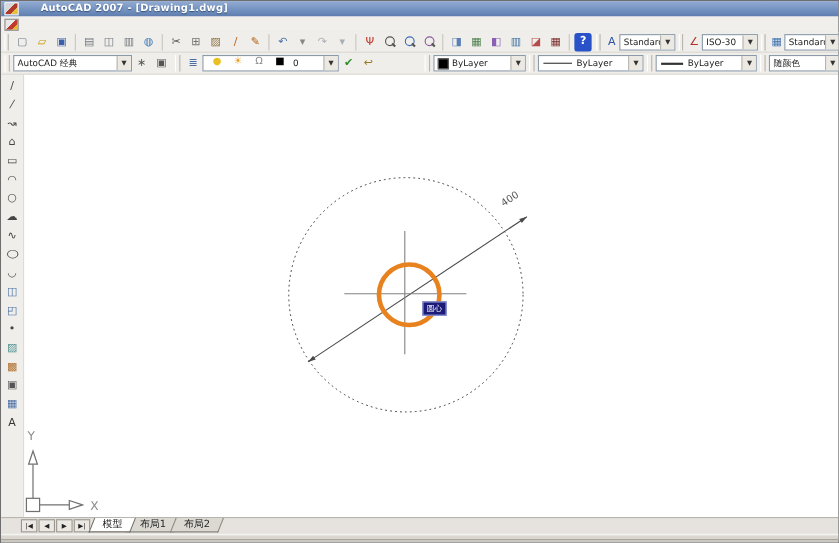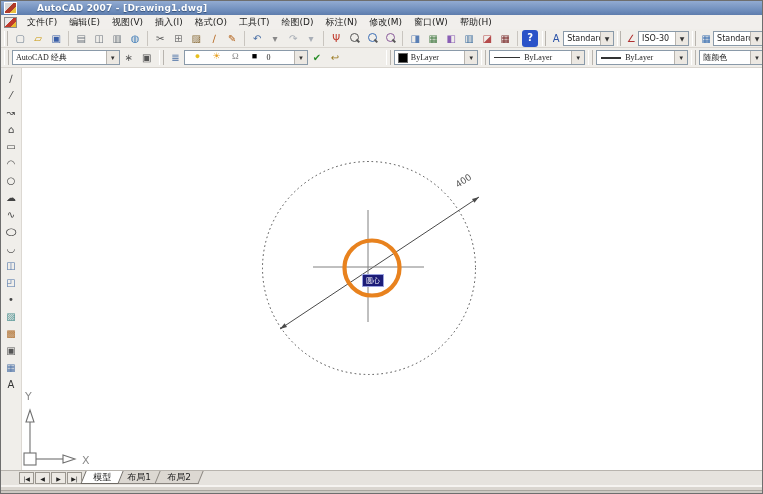--- a/index.html
+++ b/index.html
@@ -18,21 +18,21 @@
   #menubar{position:absolute;left:0;top:14px;width:763px;height:14px;background:#f1efec;
     border-bottom:1px solid #dcd8d2;display:flex;align-items:center;}
   #dwgicon{width:11px;height:9px;margin:0 4px 0 3px;
     background:linear-gradient(135deg,#e8e8e8 0 45%,#c0392b 45% 75%,#e8b830 75%);
     border:1px solid #8a8a8a;}
   .mitem{font-size:9px;color:#1a1a1a;padding:0 6px;line-height:14px;white-space:nowrap;cursor:default;}
   
   .toolrow{position:absolute;left:0;width:763px;background:#f0eeea;display:flex;
     align-items:center;box-sizing:border-box;border-bottom:1px solid #d9d5cf;}
   #row1{top:28px;height:19px;}
-  #row2{top:47px;height:20px;font-family:Liberation Serif, serif;}
+  #row2{top:47px;height:20px;}
   .tbtn{width:14px;height:15px;margin:0 1px;font-size:10px;line-height:15px;text-align:center;
     color:#555;background:transparent;border:1px solid transparent;border-radius:2px;
     display:inline-block;overflow:hidden;cursor:default;}
   .tbtn.hasbg{border-radius:3px;line-height:13px;font-weight:bold;}
   .tsep{width:1px;height:15px;background:#c9c5bf;margin:0 3px;display:inline-block;}
   .grip{width:3px;height:15px;margin:0 3px;border-left:1px solid #fff;border-right:1px solid #b8b4ae;}
   .combo{height:15px;background:#fff;border:1px solid #8a9aa9;display:flex;align-items:center;
     font-size:8px;color:#222;padding-left:3px;box-sizing:border-box;position:relative;overflow:hidden;}
   .combo .carr{position:absolute;right:0;top:0;width:12px;height:100%;background:#ece8e2;
     border-left:1px solid #b8b4ae;font-size:6px;color:#333;display:flex;align-items:center;justify-content:center;}
@@ -50,21 +50,21 @@
   .css-mag.win::before{border-color:#3a6db5;}
   .css-mag.prev::before{border-color:#8a5a9a;}
   
   #main{position:absolute;left:0;top:67px;width:763px;height:402px;display:flex;}
   #dock{width:21px;height:402px;background:#f0eeea;border-right:1px solid #dcd8d2;
     display:flex;flex-direction:column;align-items:center;padding-top:2px;box-sizing:border-box;}
   #dock .tbtn{width:15px;height:15px;margin:0;}
   #dock .ellipse{transform:scaleX(1.35);}
   #canvas{position:relative;flex:1;background:#fff;}
   #canvas svg{position:absolute;left:0;top:0;}
-  #osnap-tip{position:absolute;left:340px;top:206px;width:22px;height:13px;background:#1c1c78;
+  #osnap-tip{position:absolute;left:362px;top:206px;width:22px;height:13px;background:#1c1c78;
     border:1px solid #9aa2e0;color:#fff;font-size:7px;line-height:12px;text-align:center;
     box-sizing:border-box;overflow:hidden;}
   
   #tabrow{position:absolute;left:0;top:469px;width:763px;height:15px;background:#e6e3de;
     border-top:1px solid #b8b4ae;display:flex;align-items:flex-start;padding-left:18px;box-sizing:border-box;}
   .navbtn{width:15px;height:12px;margin-top:1px;margin-right:1px;background:#ece9e4;
     border:1px solid #9a968f;font-size:6px;line-height:11px;text-align:center;color:#222;
     box-sizing:border-box;}
   #tabs{display:flex;margin-left:4px;height:14px;}
   .tab{transform:skewX(-22deg);border:1px solid #8a8680;border-top:none;background:#dcd8d2;
@@ -81,33 +81,20 @@
 
 <div id="win">
 
   <div id="titlebar">
     <span id="appicon"></span>
     <span id="titletext">AutoCAD 2007 - [Drawing1.dwg]</span>
   </div>
 
   <div id="menubar">
     <span id="dwgicon"></span>
-    <span style="display:flex;">
-        <span class="mitem">文件(F)</span>
-        <span class="mitem">编辑(E)</span>
-        <span class="mitem">视图(V)</span>
-        <span class="mitem">插入(I)</span>
-        <span class="mitem">格式(O)</span>
-        <span class="mitem">工具(T)</span>
-        <span class="mitem">绘图(D)</span>
-        <span class="mitem">标注(N)</span>
-        <span class="mitem">修改(M)</span>
-        <span class="mitem">窗口(W)</span>
-        <span class="mitem">帮助(H)</span>
-      </span>
   </div>
 
   <div id="row1" class="toolrow">
     <span class="grip"></span>
     <span style="display:flex;align-items:center;">
         <span class="tbtn" style="color: rgb(106, 123, 140);">▢</span>
         <span class="tbtn" style="color: rgb(200, 148, 0);">▱</span>
         <span class="tbtn" style="color: rgb(58, 95, 168);">▣</span>
         <span class="tsep"></span>
         <span class="tbtn" style="color: rgb(112, 120, 128);">▤</span>

